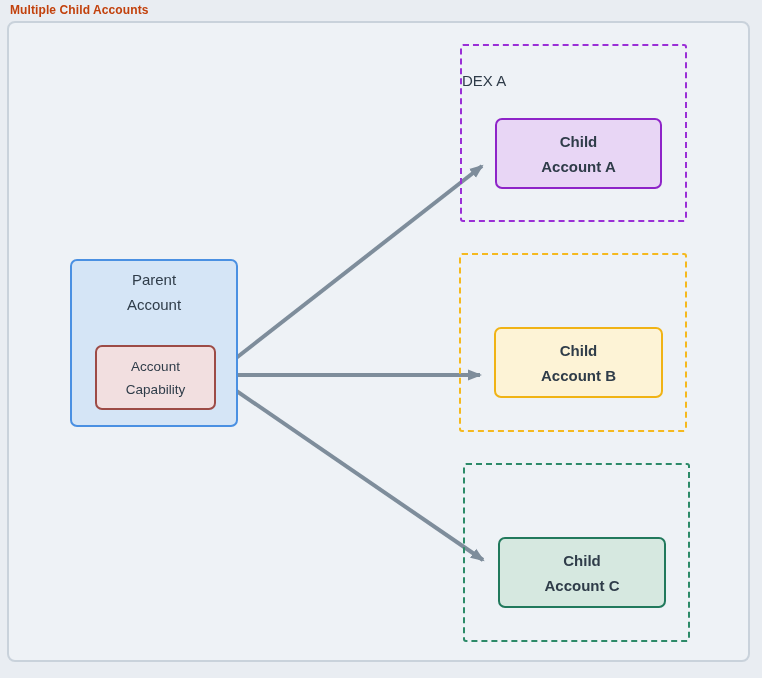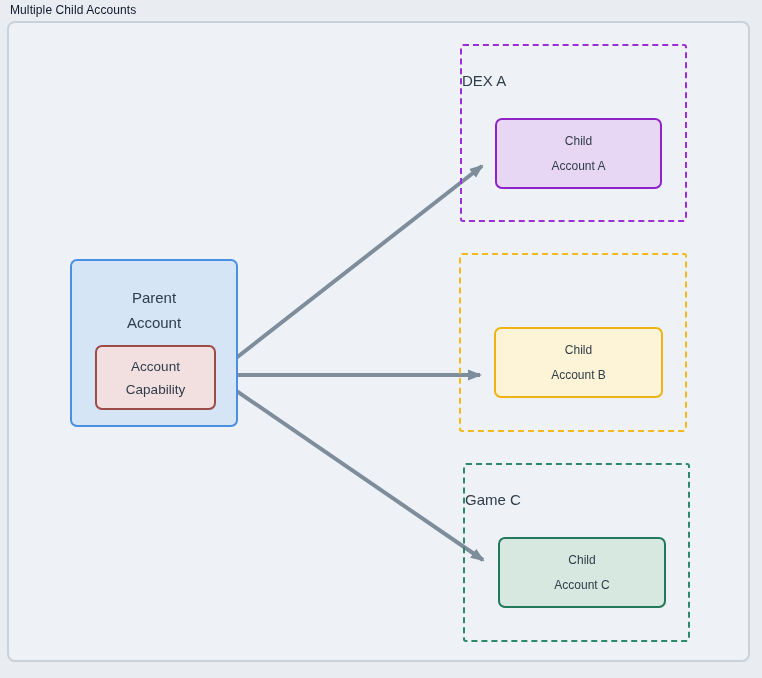--- a/index.html
+++ b/index.html
@@ -12,22 +12,22 @@
     position: relative;
     width: 762px;
     height: 678px;
     overflow: hidden;
   }
   .diagram-title {
     position: absolute;
     left: 10px;
     top: 3px;
     font-size: 12px;
-    font-weight: 400;
-    color: #0f172a;
+    font-weight: 700;
+    color: #c2410c;
     letter-spacing: 0.1px;
   }
   .container {
     position: absolute;
     left: 7px;
     top: 21px;
     width: 743px;
     height: 641px;
     box-sizing: border-box;
     background: #eef2f6;
@@ -53,21 +53,21 @@
     left: 70px;
     top: 259px;
     width: 168px;
     height: 168px;
     box-sizing: border-box;
     background: #d5e5f6;
     border: 2px solid #4a90e2;
     border-radius: 7px;
   }
   .parent-label {
-    margin-top: 24px;
+    margin-top: 6px;
     font-size: 15px;
     font-weight: 500;
     line-height: 25px;
   }
   .capability-box {
     position: absolute;
     left: 23px;
     top: 84px;
     width: 121px;
     height: 65px;
@@ -99,22 +99,22 @@
   }
   .child-box {
     position: absolute;
     box-sizing: border-box;
     border-radius: 7px;
     display: flex;
     align-items: center;
     justify-content: center;
   }
   .child-label {
-    font-size: 12px;
-    font-weight: 400;
+    font-size: 15px;
+    font-weight: 700;
     line-height: 25px;
   }
   .group-a { left: 460px; top: 44px;  width: 227px; height: 178px; border: 2px dashed #9a2fd6; }
   .child-a { left: 33px;  top: 72px;  width: 167px; height: 71px;  background: #e8d6f5; border: 2px solid #8e24c8; }
   .group-b { left: 459px; top: 253px; width: 228px; height: 179px; border: 2px dashed #f5b91e; }
   .child-b { left: 33px;  top: 72px;  width: 169px; height: 71px;  background: #fdf3d6; border: 2px solid #f0b315; }
   .group-c { left: 463px; top: 463px; width: 227px; height: 179px; border: 2px dashed #2c8a68; }
   .child-c { left: 33px;  top: 72px;  width: 168px; height: 71px;  background: #d6e8e0; border: 2px solid #21795c; }
 </style>
 </head>
@@ -155,20 +155,19 @@
   </div>
 
   <div class="group group-b">
     <div class="child-box child-b">
       <div class="node-text child-label">Child
 Account B</div>
     </div>
   </div>
 
   <div class="group group-c">
-    <div class="group-label">Game C</div>
     <div class="child-box child-c">
       <div class="node-text child-label">Child
 Account C</div>
     </div>
   </div>
 
 </div>
 
 </body></html>

